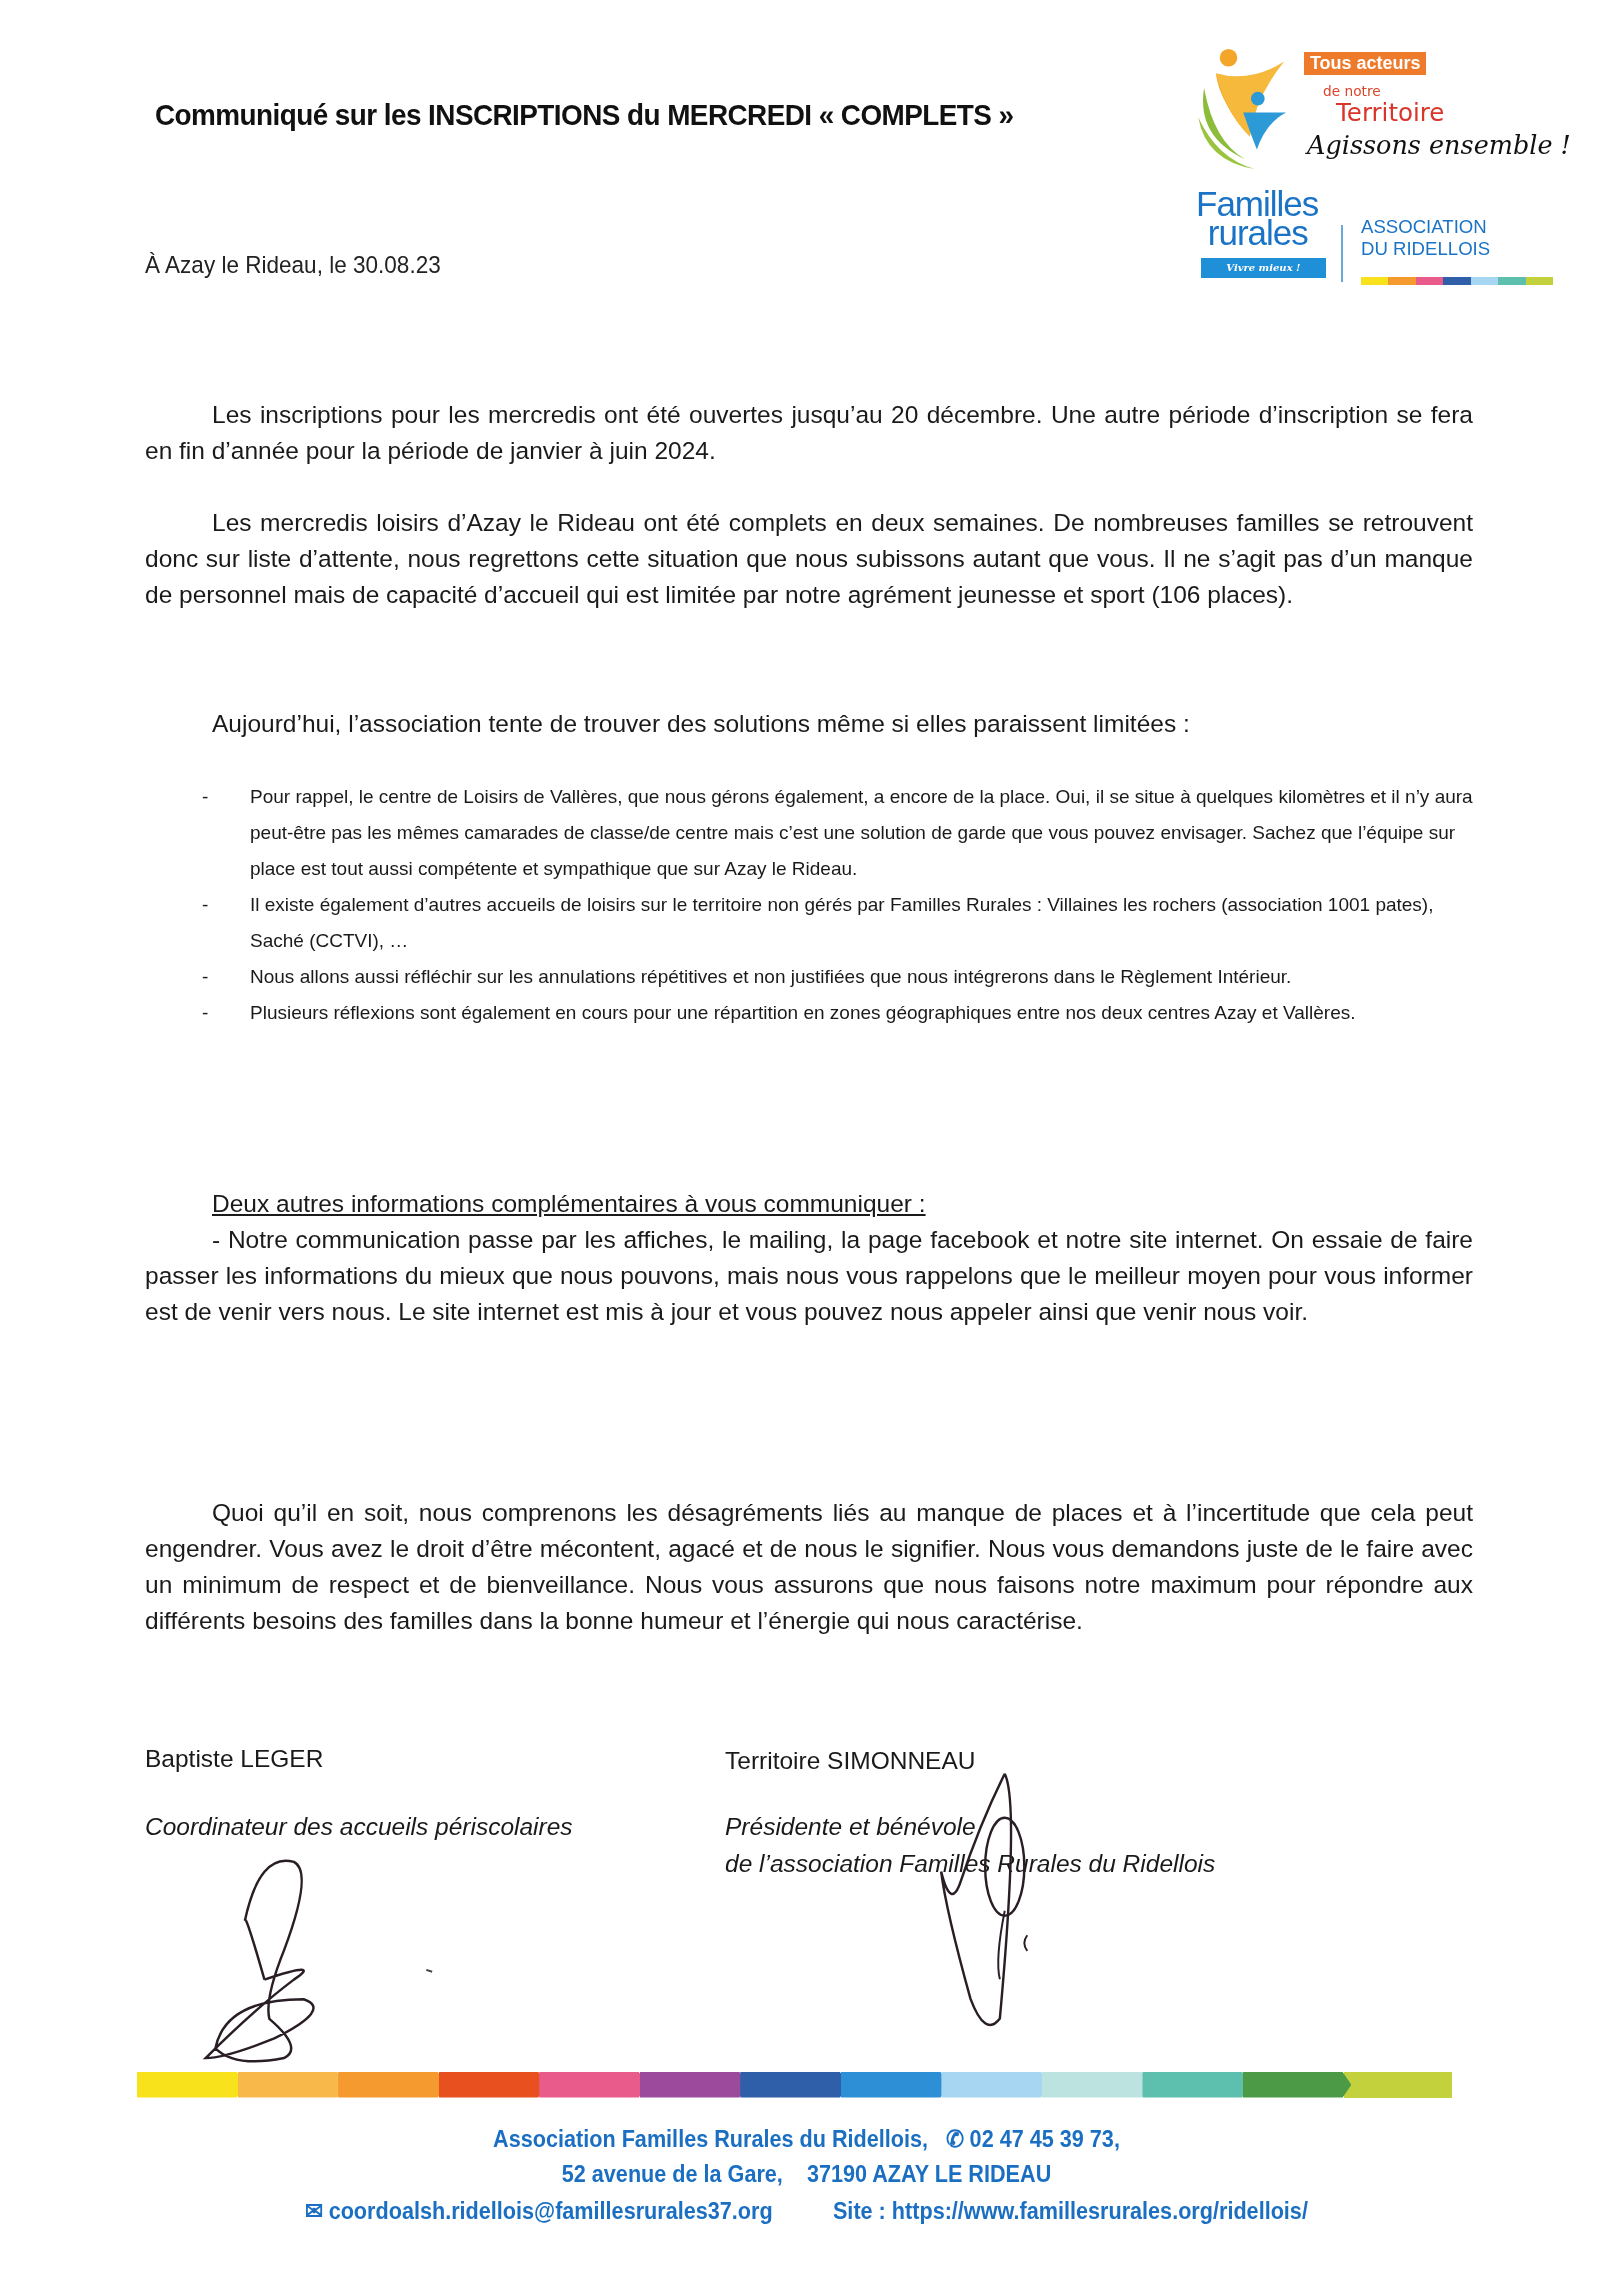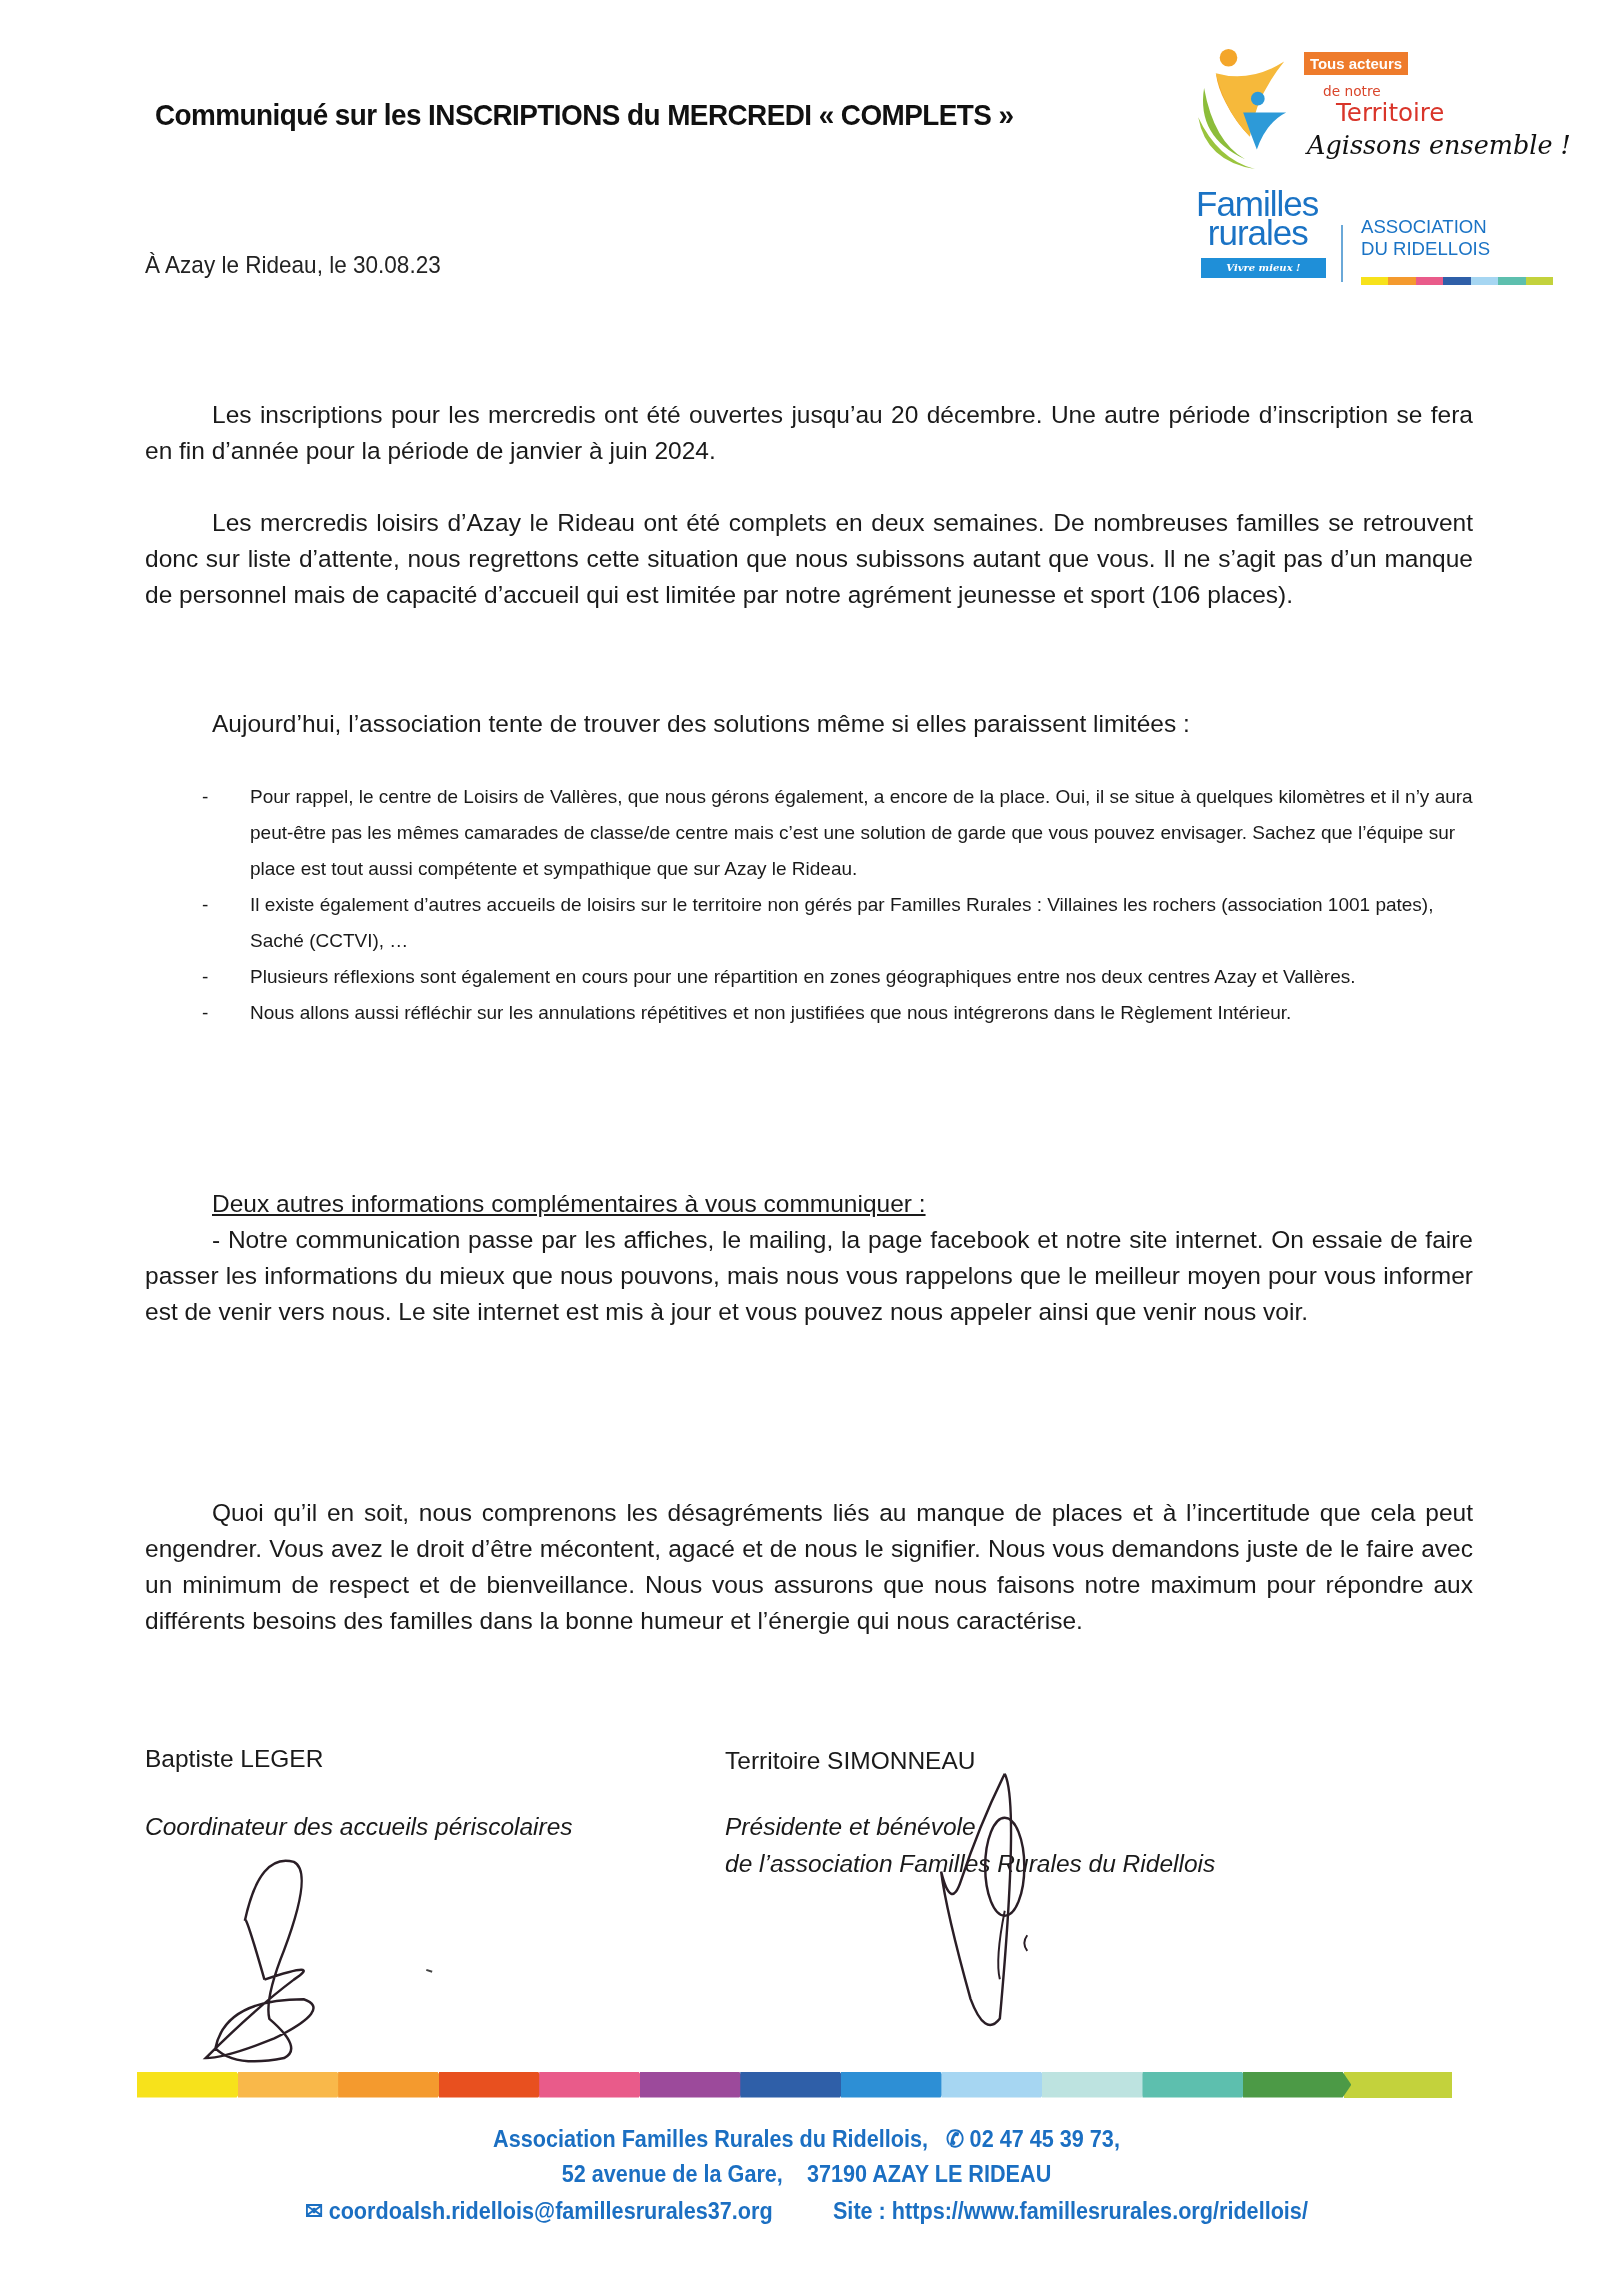--- a/index.html
+++ b/index.html
@@ -22,21 +22,21 @@
     font-size: 24.5px; color: #222;
     transform: scaleX(0.92); transform-origin: left top; white-space: nowrap;
   }
 
   
   .logo { position: absolute; left: 1196px; top: 44px; width: 392px; height: 245px; }
   .logo .figure { position: absolute; left: 0; top: 0; width: 108px; height: 127px; }
   .logo .tag {
     position: absolute; left: 108px; top: 7.8px;
     background: #ee7b2c; color: #fff; font-weight: bold;
-    font-family: "Liberation Sans", sans-serif; font-size: 15px;
+    font-family: "Liberation Sans", sans-serif; font-size: 18px;
     padding: 0 5.9px; line-height: 23.5px; text-align: right;
   }
   .logo .de-notre {
     position: absolute; left: 127px; top: 39px; color: #d9452a;
     font-family: "DejaVu Sans", sans-serif; font-size: 13.7px;
   }
   .logo .territoire {
     position: absolute; left: 140px; top: 54px; color: #d9352a;
     font-family: "DejaVu Sans", sans-serif; font-size: 24.5px; text-align: center;
   }
@@ -156,22 +156,22 @@
     </div>
   </div>
 
   <p class="body-text para p1">Les inscriptions pour les mercredis ont été ouvertes jusqu’au 20 décembre. Une autre période d’inscription se fera en fin d’année pour la période de janvier à juin 2024.</p>
   <p class="body-text para p2">Les mercredis loisirs d’Azay le Rideau ont été complets en deux semaines. De nombreuses familles se retrouvent donc sur liste d’attente, nous regrettons cette situation que nous subissons autant que vous. Il ne s’agit pas d’un manque de personnel mais de capacité d’accueil qui est limitée par notre agrément jeunesse et sport (106 places).</p>
   <p class="body-text para p3">Aujourd’hui, l’association tente de trouver des solutions même si elles paraissent limitées :</p>
 
   <ul class="bullets">
     <li>Pour rappel, le centre de Loisirs de Vallères, que nous gérons également, a encore de la place. Oui, il se situe à quelques kilomètres et il n’y aura peut-être pas les mêmes camarades de classe/de centre mais c’est une solution de garde que vous pouvez envisager. Sachez que l’équipe sur place est tout aussi compétente et sympathique que sur Azay le Rideau.</li>
     <li>Il existe également d’autres accueils de loisirs sur le territoire non gérés par Familles Rurales : Villaines les rochers (association 1001 pates), Saché (CCTVI), …</li>
+    <li>Nous allons aussi réfléchir sur les annulations répétitives et non justifiées que nous intégrerons dans le Règlement Intérieur.</li>
     <li>Plusieurs réflexions sont également en cours pour une répartition en zones géographiques entre nos deux centres Azay et Vallères.</li>
-    <li>Nous allons aussi réfléchir sur les annulations répétitives et non justifiées que nous intégrerons dans le Règlement Intérieur.</li>
   </ul>
 
   <div class="infos">
     <div class="head">Deux autres informations complémentaires à vous communiquer :</div>
     <p class="item">- Notre communication passe par les affiches, le mailing, la page facebook et notre site internet. On essaie de faire passer les informations du mieux que nous pouvons, mais nous vous rappelons que le meilleur moyen pour vous informer est de venir vers nous. Le site internet est mis à jour et vous pouvez nous appeler ainsi que venir nous voir.</p>
   </div>
 
   <p class="body-text para p-final">Quoi qu’il en soit, nous comprenons les désagréments liés au manque de places et à l’incertitude que cela peut engendrer. Vous avez le droit d’être mécontent, agacé et de nous le signifier. Nous vous demandons juste de le faire avec un minimum de respect et de bienveillance. Nous vous assurons que nous faisons notre maximum pour répondre aux différents besoins des familles dans la bonne humeur et l’énergie qui nous caractérise.</p>
 
   <div class="sig-name sig-left-name">Baptiste LEGER</div>

